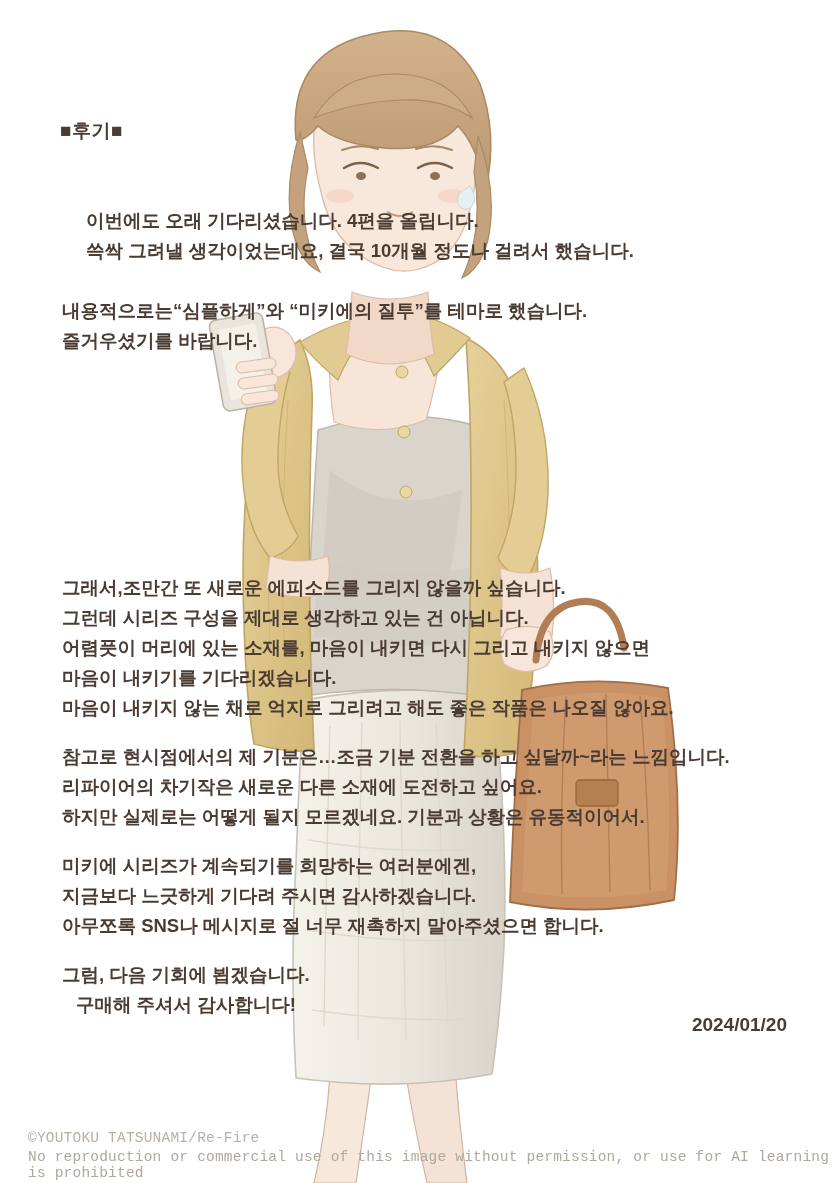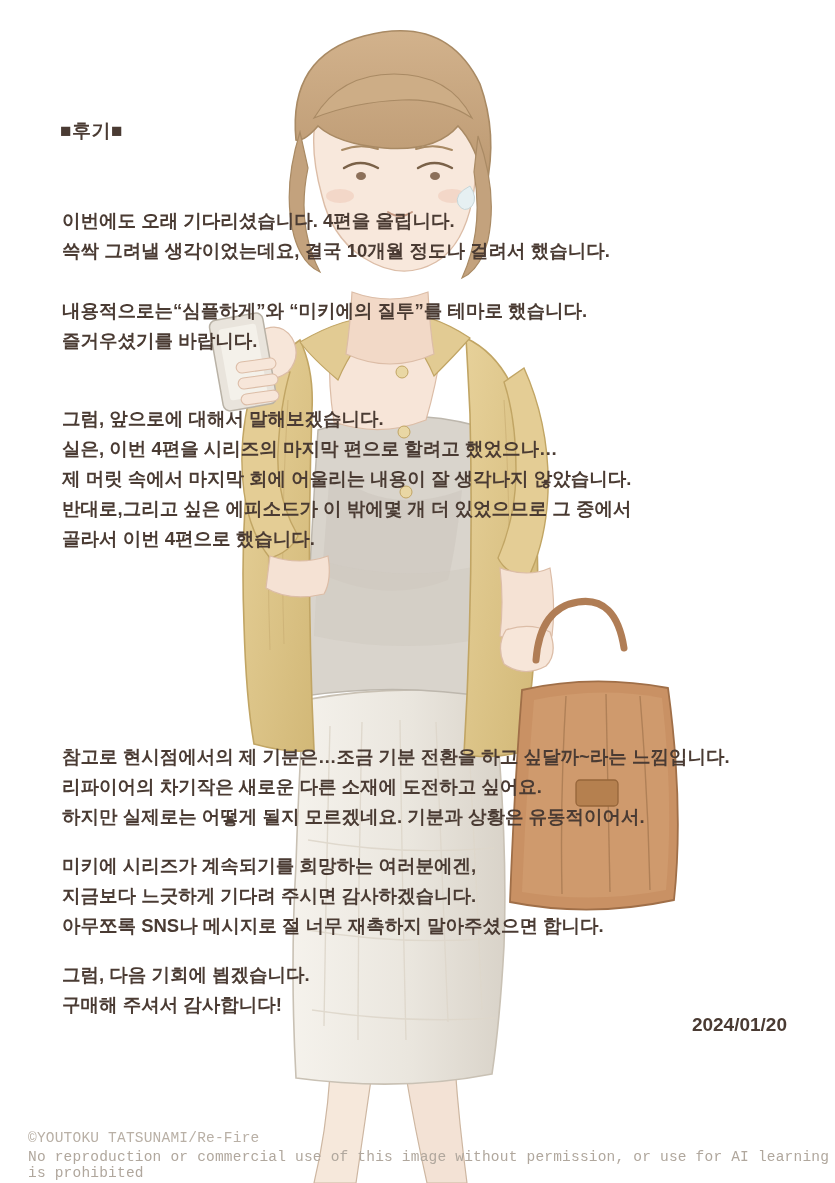--- a/index.html
+++ b/index.html
@@ -49,27 +49,27 @@
   .body-block {
     position: absolute;
     left: 62px;
     font-size: 18.5px;
     line-height: 30px;
     color: #4a3b33;
     white-space: pre-line;
     font-weight: 600;
   }
 
-  #block-1 { top: 206px; }
+  #block-1 { top: 206px; margin-left: 24px; }
   #block-2 { top: 296px; }
   #block-3 { top: 404px; }
   #block-4 { top: 573px; }
   #block-5 { top: 742px; }
   #block-6 { top: 851px; }
-  #block-7 { top: 960px; }
+  #block-7 { top: 960px; text-align: center; }
 
   .signature {
     position: absolute;
     right: 48px;
     text-align: right;
     font-size: 19px;
     line-height: 30px;
     color: #4a3b33;
     font-weight: 600;
   }
@@ -220,25 +220,25 @@
   </div>
 
   <div id="text-layer">
 
     <div class="afterword-heading">■후기■</div>
 
     <div class="body-block" id="block-1">이번에도 오래 기다리셨습니다. 4편을 올립니다.
 쓱싹 그려낼 생각이었는데요, 결국 10개월 정도나 걸려서 했습니다.</div>
     <div class="body-block" id="block-2">내용적으로는“심플하게”와 “미키에의 질투”를 테마로 했습니다.
 즐거우셨기를 바랍니다.</div>
-    <div class="body-block" id="block-3">그럼, 앞으로에 대해서 말해보겠습니다.
-실은, 이번 4편을 시리즈의 마지막 편으로 할려고 했었으나…
-제 머릿 속에서 마지막 회에 어울리는 내용이 잘 생각나지 않았습니다.
-반대로,그리고 싶은 에피소드가 이 밖에몇 개 더 있었으므로 그 중에서
-골라서 이번 4편으로 했습니다.</div>
+    <div class="body-block" id="block-4">그래서,조만간 또 새로운 에피소드를 그리지 않을까 싶습니다.
+그런데 시리즈 구성을 제대로 생각하고 있는 건 아닙니다.
+어렴풋이 머리에 있는 소재를, 마음이 내키면 다시 그리고 내키지 않으면
+마음이 내키기를 기다리겠습니다.
+마음이 내키지 않는 채로 억지로 그리려고 해도 좋은 작품은 나오질 않아요.</div>
     <div class="body-block" id="block-5">참고로 현시점에서의 제 기분은…조금 기분 전환을 하고 싶달까~라는 느낌입니다.
 리파이어의 차기작은 새로운 다른 소재에 도전하고 싶어요.
 하지만 실제로는 어떻게 될지 모르겠네요. 기분과 상황은 유동적이어서.</div>
     <div class="body-block" id="block-6">미키에 시리즈가 계속되기를 희망하는 여러분에겐,
 지금보다 느긋하게 기다려 주시면 감사하겠습니다.
 아무쪼록 SNS나 메시지로 절 너무 재촉하지 말아주셨으면 합니다.</div>
     <div class="body-block" id="block-7">그럼, 다음 기회에 뵙겠습니다.
 구매해 주셔서 감사합니다!</div>
 
     <div class="signature" id="sig-date">2024/01/20</div>

